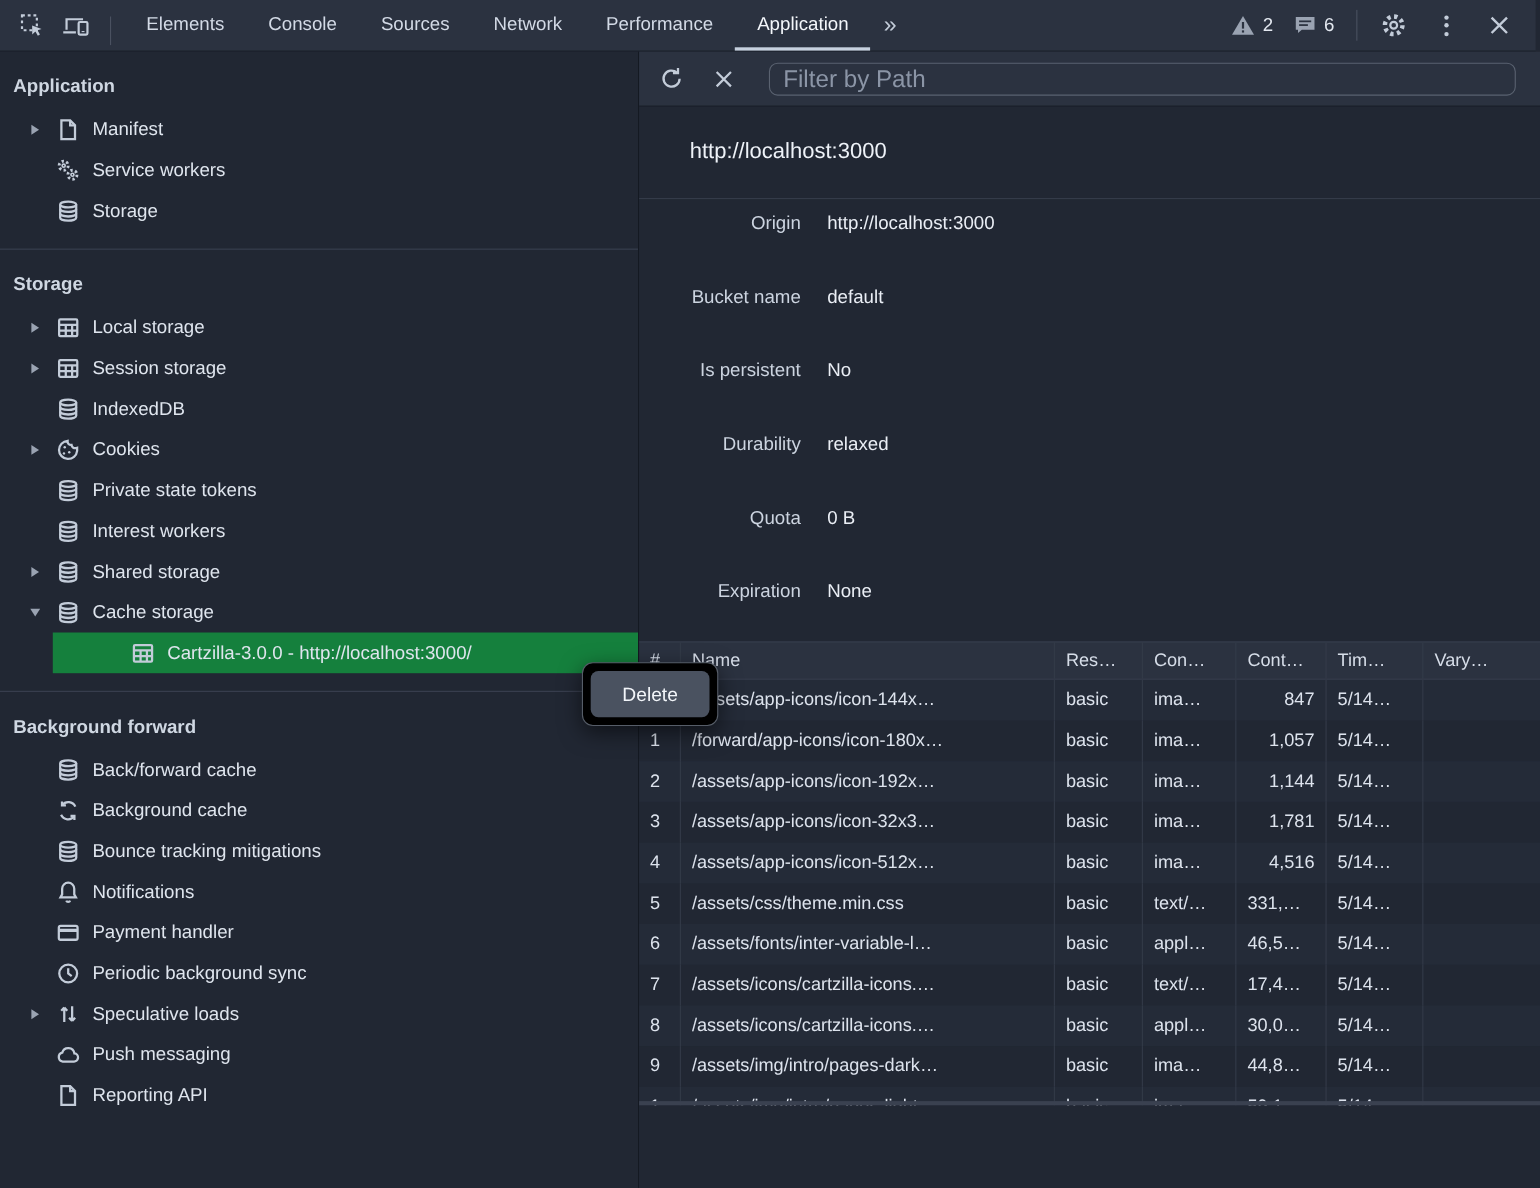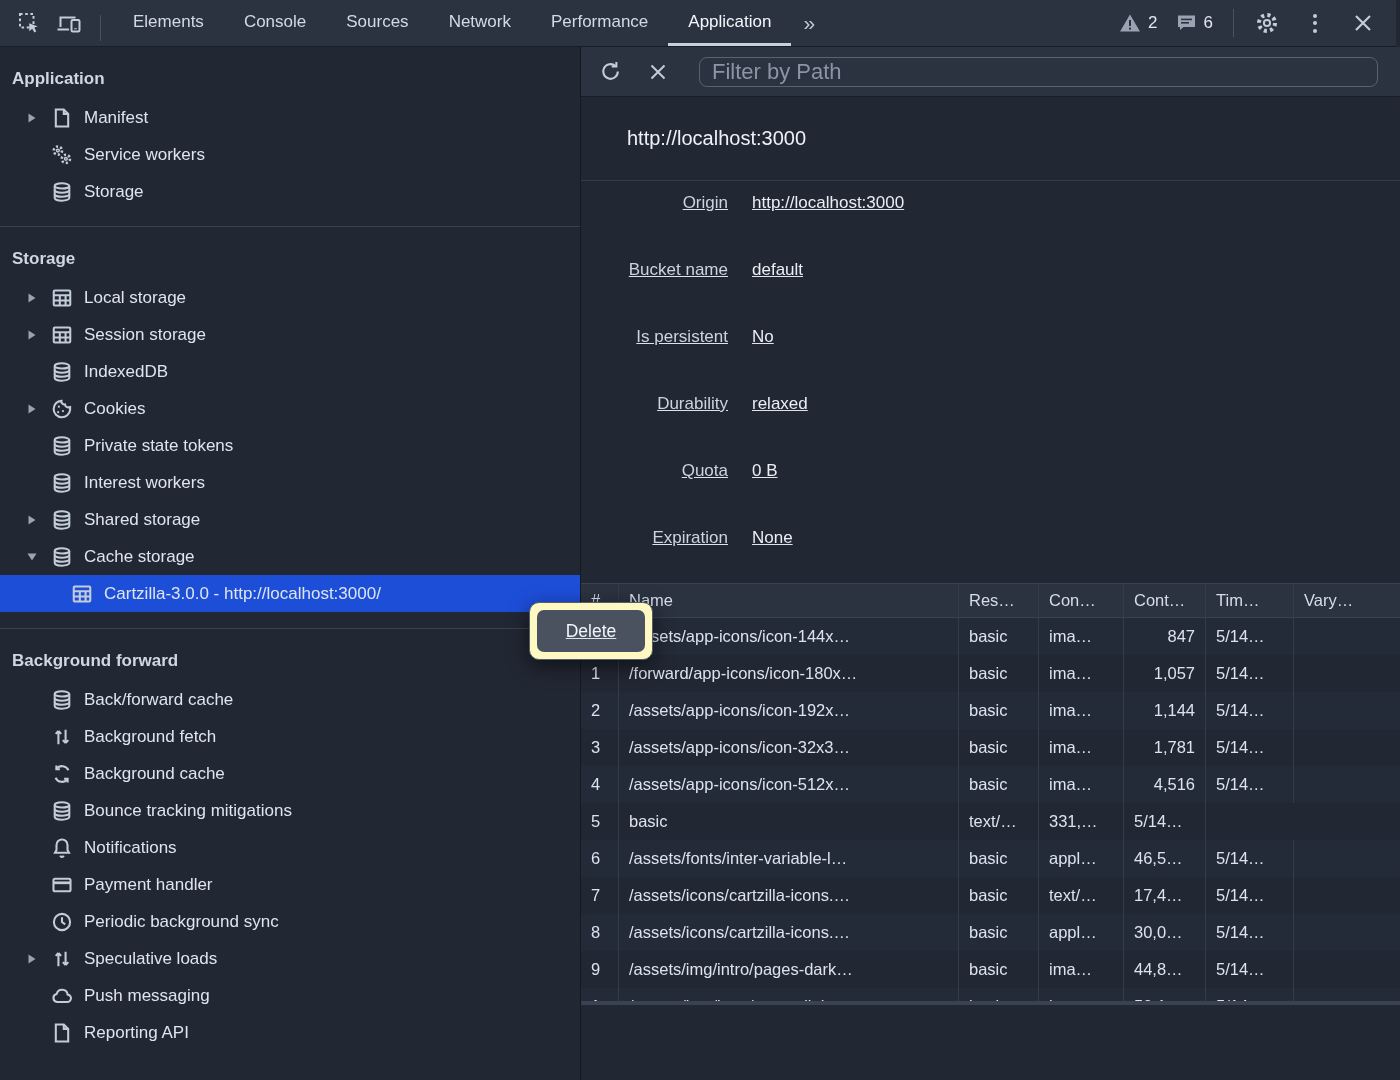--- a/index.html
+++ b/index.html
@@ -37,21 +37,21 @@
   .sidebar{
     position:absolute;left:0;top:47px;width:580px;bottom:0;
     background:#212733;border-right:1px solid #141922;overflow:hidden;
   }
   .side-title{padding:20px 12px 8px;line-height:24px;font-weight:600;color:#cfd7e2;}
   .side-item{
     height:37px;display:flex;align-items:center;padding-left:26px;box-sizing:border-box;
     color:#dfe5ee;white-space:nowrap;
   }
   .side-item.indent-2{padding-left:46px;}
-  .side-item.selected{background:#1d4ed8;}
+  .side-item.selected{background:#15803d;margin-left:48px;}
   .exp{width:24px;display:flex;align-items:center;justify-content:flex-start;color:#9aa3b2;flex:0 0 auto;}
   .side-item .icn{width:24px;height:24px;margin-right:10px;}
   .side-divider{height:1px;background:#3a4150;margin-top:16px;}
 
   
   .rpanel{position:absolute;left:581px;top:47px;right:0;bottom:0;background:#212733;}
   .rtoolbar{
     position:absolute;left:0;top:0;right:0;height:50px;background:#2b3240;
     border-bottom:1px solid #171c25;display:flex;align-items:center;box-sizing:border-box;
     padding:0 22px 0 12px;
@@ -61,21 +61,21 @@
     flex:1;margin-left:24px;height:30px;box-sizing:border-box;border-radius:8px;
     border:1px solid #5a6270;background:transparent;color:#dde3ed;
     font-family:inherit;font-size:22px;padding:0 12px;outline:none;
   }
   .filter-input::placeholder{color:#8b95a6;}
   .origin-row{
     position:absolute;left:0;top:50px;right:0;height:84px;
     border-bottom:1px solid #343b49;display:flex;align-items:center;padding-left:46px;box-sizing:border-box;
   }
   .origin-title{font-size:20px;color:#eef2f8;}
-  .meta{position:absolute;left:0;top:134px;right:0;height:402px;text-decoration:underline;}
+  .meta{position:absolute;left:0;top:134px;right:0;height:402px;}
   .meta-row{height:67px;box-sizing:border-box;padding-top:11px;display:flex;line-height:22px;}
   .meta-label{width:147px;text-align:right;color:#ccd4e0;flex:0 0 auto;}
   .meta-value{margin-left:24px;color:#eaeef5;}
 
   
   .dtable{position:absolute;left:0;top:536px;right:0;height:465px;overflow:hidden;}
   .tr{
     display:grid;grid-template-columns:38px 340px 80px 85px 82px 88px 1fr;
     height:37px;align-items:center;
   }
@@ -87,23 +87,22 @@
   }
   .td:last-child{border-right:none;}
   .td.num{justify-content:flex-end;}
   .tr.body:nth-child(even){background:#242b38;}
   .splitter{position:absolute;left:0;right:0;top:954px;height:4px;background:#3a4150;}
   .preview-pane{position:absolute;left:0;right:0;top:958px;bottom:0;background:#212733;}
 
   
   .ctx-menu{
     position:absolute;left:529px;top:602px;z-index:50;
-    background:#fef9c3;border:1px solid #565d68;border-radius:10px;padding:7px;
+    background:#000000;border:1px solid #565d68;border-radius:10px;padding:7px;
     box-shadow:0 6px 20px rgba(0,0,0,.55);
-    text-decoration:underline;
   }
   .ctx-item{
     min-width:108px;height:42px;border-radius:7px;display:flex;align-items:center;justify-content:center;
     padding:0 16px;box-sizing:border-box;color:#f2f5f9;font-size:17.5px;
   }
   .ctx-item.highlighted{background:#4a5260;}
 </style>
 </head>
 <body>
 
@@ -362,30 +361,20 @@
         <span class="exp"></span>
         <span class="icn">
           <svg width="22" height="22" viewBox="0 0 16 16" fill="none" stroke="currentColor" stroke-width="1.5">
             <ellipse cx="8" cy="3.6" rx="5.3" ry="1.9"></ellipse>
             <path d="M2.7 3.6v8.8c0 1.05 2.37 1.9 5.3 1.9s5.3-.85 5.3-1.9V3.6"></path>
             <path d="M2.7 6.6c0 1.05 2.37 1.9 5.3 1.9s5.3-.85 5.3-1.9"></path>
             <path d="M2.7 9.6c0 1.05 2.37 1.9 5.3 1.9s5.3-.85 5.3-1.9"></path>
           </svg>
         </span>
         <span>Back/forward cache</span>
-      </div>
-      <div class="side-item">
-        <span class="exp"></span>
-        <span class="icn">
-          <svg width="22" height="22" viewBox="0 0 16 16" fill="none" stroke="currentColor" stroke-width="1.5">
-            <path d="M5.4 13.2V3.6M5.4 3.6L3.4 5.7M5.4 3.6l2 2.1"></path>
-            <path d="M10.6 2.8v9.6m0 0l-2-2.1m2 2.1l2-2.1"></path>
-          </svg>
-        </span>
-        <span>Background fetch</span>
       </div>
       <div class="side-item">
         <span class="exp"></span>
         <span class="icn">
           <svg width="22" height="22" viewBox="0 0 16 16" fill="none" stroke="currentColor" stroke-width="1.5">
             <path d="M12.7 5.3A5.1 5.1 0 0 0 4 4.3"></path>
             <path d="M3.9 1.9v2.6h2.6"></path>
             <path d="M3.3 10.7a5.1 5.1 0 0 0 8.7 1"></path>
             <path d="M12.1 14.1v-2.6H9.5"></path>
           </svg>
@@ -571,20 +560,21 @@
         <div class="td">4</div>
         <div class="td">/assets/app-icons/icon-512x…</div>
         <div class="td">basic</div>
         <div class="td">ima…</div>
         <div class="td num">4,516</div>
         <div class="td">5/14…</div>
         <div class="td"></div>
       </div>
       <div class="tr body">
         <div class="td">5</div>
+        <div class="td">/assets/css/theme.min.css</div>
         <div class="td">basic</div>
         <div class="td">text/…</div>
         <div class="td">331,…</div>
         <div class="td">5/14…</div>
         <div class="td"></div>
       </div>
       <div class="tr body">
         <div class="td">6</div>
         <div class="td">/assets/fonts/inter-variable-l…</div>
         <div class="td">basic</div>

